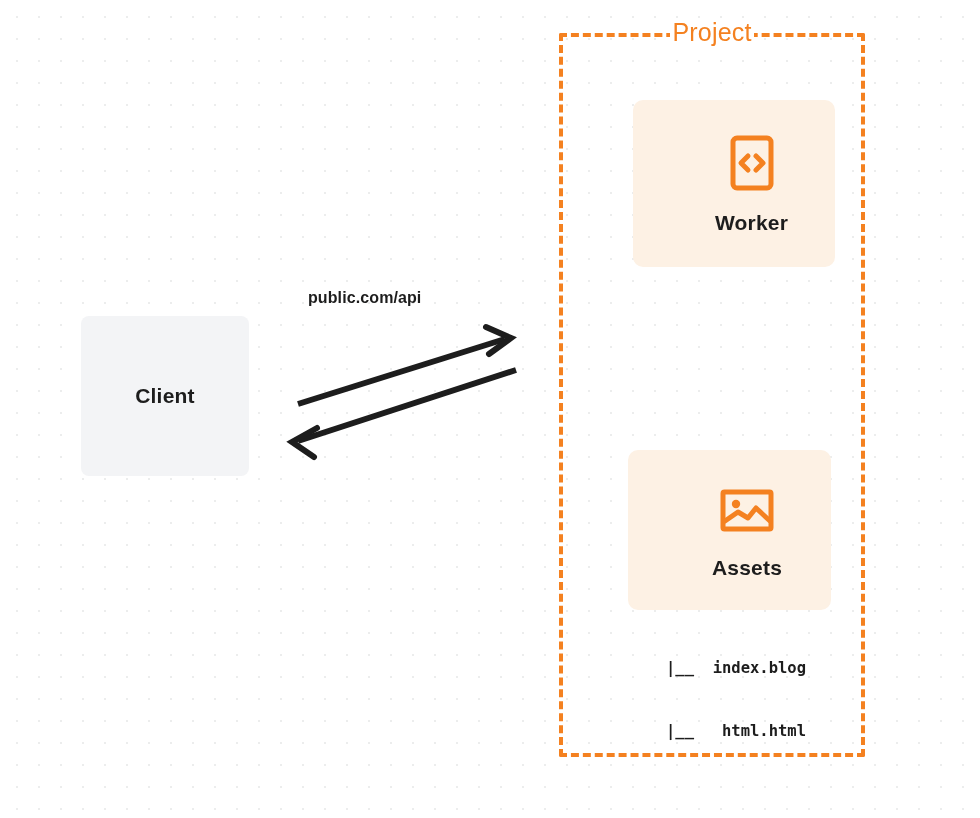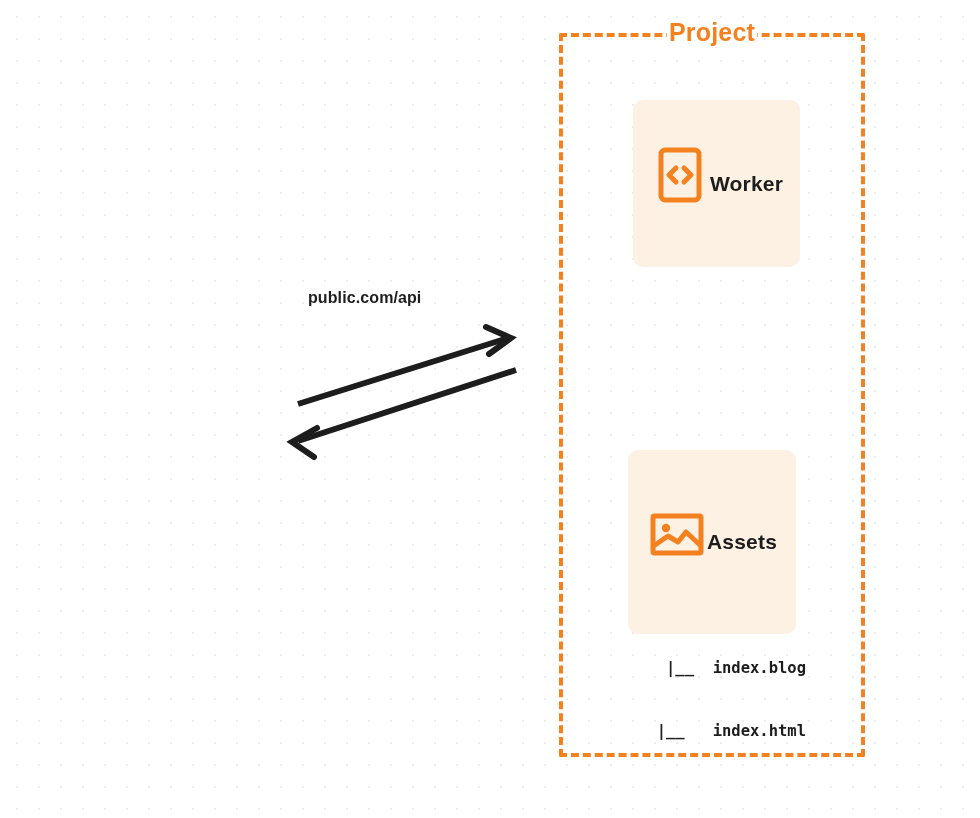--- a/index.html
+++ b/index.html
@@ -54,51 +54,53 @@
     box-sizing: border-box;
     background: transparent;
   }
   #project-title {
     position: absolute;
     left: 0;
     right: 0;
     top: -17px;
     text-align: center;
     font-size: 25px;
-    font-weight: bold;
+    font-weight: normal;
     color: #f48120;
     letter-spacing: .2px;
     line-height: 1;
     pointer-events: none;
   }
   #project-title span {
     background: #ffffff;
     padding: 0 2px;
   }
 
   
   .svc-card {
     position: absolute;
     background: #fdf1e4;
     border-radius: 10px;
     display: flex;
+    flex-direction: column;
     align-items: center;
     justify-content: center;
+    padding-left: 35px;
   }
   #worker-card {
     left: 633px;
     top: 100px;
     width: 167px;
     height: 167px;
   }
   #assets-card {
     left: 628px;
     top: 450px;
     width: 168px;
-    height: 184px;
+    height: 160px;
   }
   .svc-icon {
     width: 60px;
     height: 60px;
     display: block;
   }
   #worker-card .svc-icon { margin-bottom: 18px; }
   #assets-card .svc-icon { margin-bottom: 16px; }
   .svc-label {
     font-size: 21px;
@@ -144,20 +146,23 @@
     width: 980px;
     height: 818px;
     pointer-events: none;
   }
 </style>
 </head>
 <body>
 
 <div id="canvas">
 
+  <div id="client-node">
+    <div class="node-label">Client</div>
+  </div>
 
   <svg id="arrows-layer" viewBox="0 0 980 818" width="980" height="818" xmlns="http://www.w3.org/2000/svg">
 
     <g>
       <line x1="298" y1="404" x2="505" y2="339" stroke="#1d1d1d" stroke-width="6" stroke-linecap="butt"></line>
       <polyline points="486,327 511,338 489,354" fill="none" stroke="#1d1d1d" stroke-width="6" stroke-linecap="round" stroke-linejoin="miter"></polyline>
     </g>
 
     <g>
       <line x1="516" y1="370" x2="298" y2="441" stroke="#1d1d1d" stroke-width="6" stroke-linecap="butt"></line>
@@ -186,17 +191,17 @@
     <svg class="svc-icon" viewBox="0 0 60 60" xmlns="http://www.w3.org/2000/svg">
       <rect x="6" y="12" width="48" height="37" rx="1.5" ry="1.5" fill="none" stroke="#f48120" stroke-width="5"></rect>
       <circle cx="19" cy="24" r="4.2" fill="#f48120"></circle>
       <polyline points="8,41 21,32 31,38 39,28 53,41" fill="none" stroke="#f48120" stroke-width="5" stroke-linecap="round" stroke-linejoin="round"></polyline>
     </svg>
     <div class="svc-label">Assets</div>
   </div>
 
   <div id="file-tree">
     <span class="tree-row">   |__  index.blog</span>
-    <span class="tree-row">   |__   index.html</span>
+    <span class="tree-row">   |__   html.html</span>
     
   </div>
 
 </div>
 
 </body></html>

